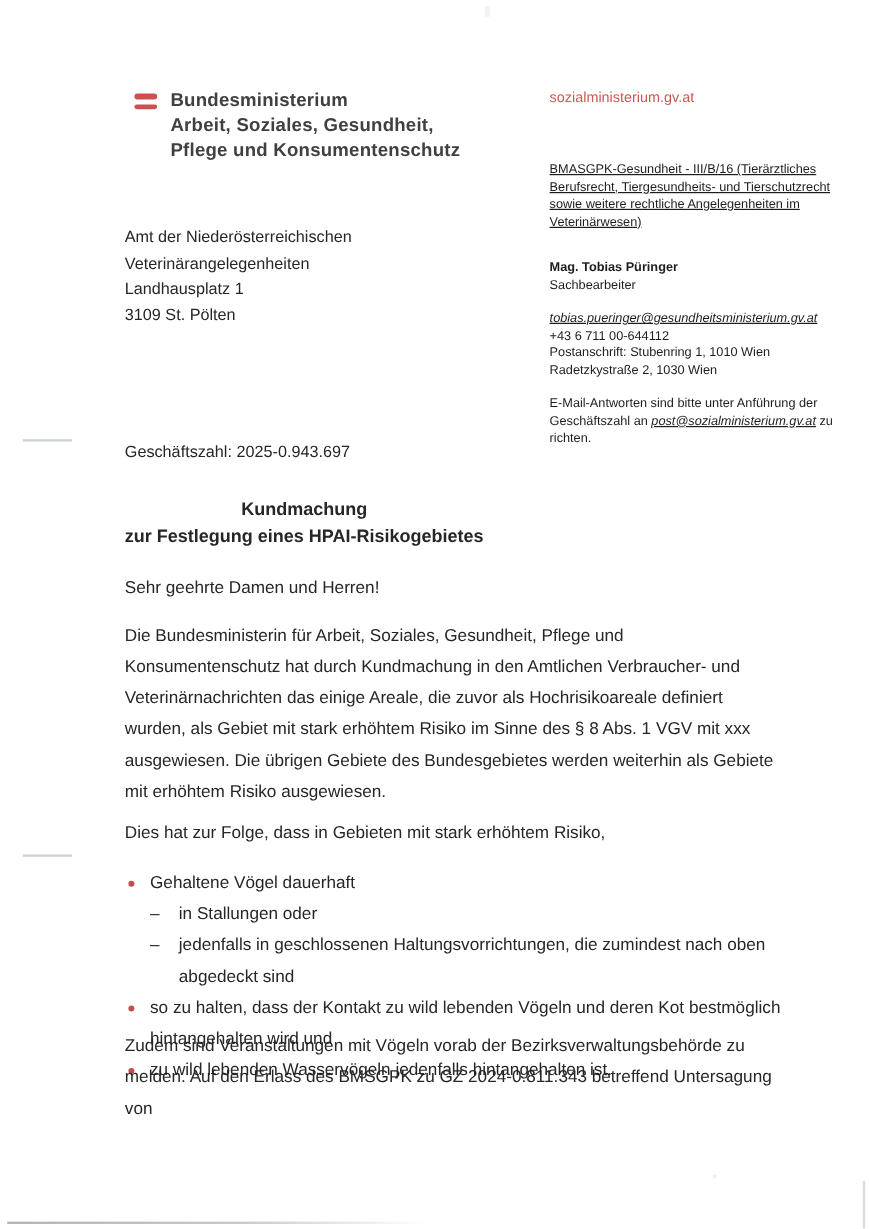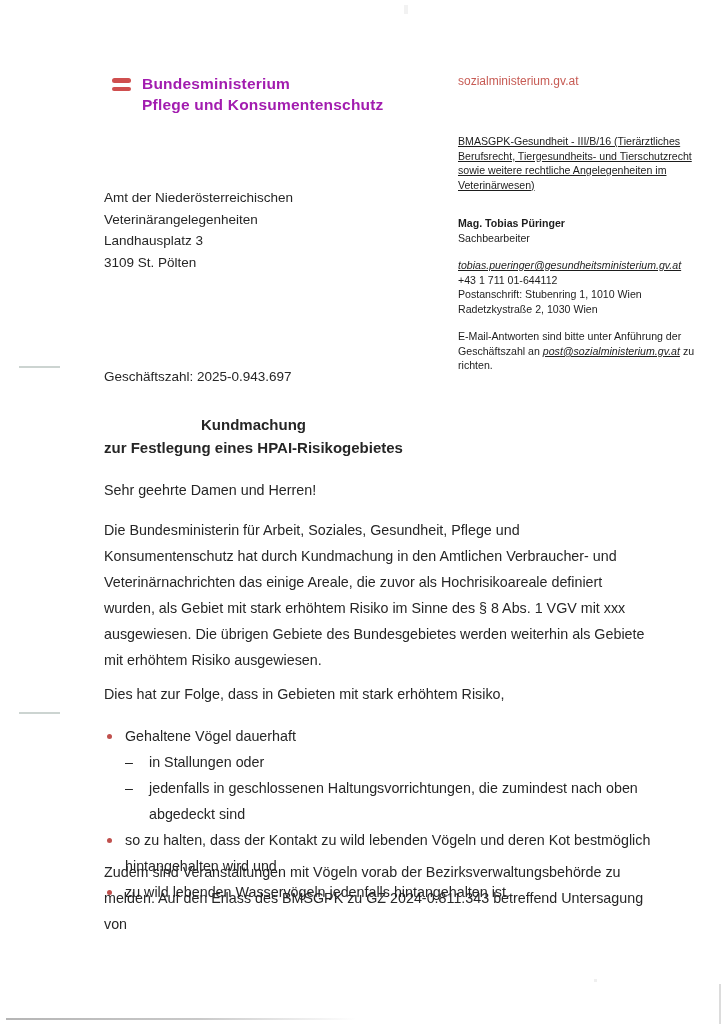--- a/index.html
+++ b/index.html
@@ -4,21 +4,21 @@
 <style>
   html,body{margin:0;padding:0;background:#ffffff;}
   .page{
     position:relative;width:724px;height:1024px;background:#ffffff;
     font-family:"Liberation Sans",sans-serif;color:#262626;overflow:hidden;
   }
   
   .logo-block{position:absolute;left:112px;top:73px;display:flex;}
   .flag-icon{width:20px;margin-top:5px;margin-right:10px;flex:0 0 auto;}
   .flag-bar{width:19px;height:4.5px;background:#cf4f4f;border-radius:2.5px;margin-bottom:4px;}
-  .logo-text{font-weight:bold;font-size:15.5px;line-height:21px;letter-spacing:.2px;color:#a21caf;white-space:nowrap;}
+  .logo-text{font-weight:bold;font-size:15.5px;line-height:21px;letter-spacing:.2px;color:#404040;white-space:nowrap;}
   .website{position:absolute;left:458px;top:74px;font-size:12px;color:#c75b54;}
   
   .recipient{position:absolute;left:104px;top:187px;font-size:13.5px;line-height:21.5px;}
   
   .info-col{position:absolute;left:458px;top:134px;width:238px;font-size:10.6px;line-height:14.5px;color:#1d1d1d;}
   .info-dept{margin-bottom:24px;text-decoration:underline;}
   .info-name{font-weight:bold;}
   .info-role{margin-bottom:13px;}
   .info-link{color:inherit;text-decoration:underline;font-style:italic;}
   .info-contact div{margin:0;}
@@ -50,40 +50,41 @@
 
 <div class="page">
 
   <div class="logo-block">
     <div class="flag-icon">
       <div class="flag-bar"></div>
       <div class="flag-bar"></div>
     </div>
     <div class="logo-text">
       <div>Bundesministerium</div>
+      <div>Arbeit, Soziales, Gesundheit,</div>
       <div>Pflege und Konsumentenschutz</div>
     </div>
   </div>
 
   <div class="website">sozialministerium.gv.at</div>
 
   <div class="recipient">
     <div>Amt der Niederösterreichischen</div>
     <div>Veterinärangelegenheiten</div>
-    <div>Landhausplatz 3</div>
+    <div>Landhausplatz 1</div>
     <div>3109 St. Pölten</div>
   </div>
 
   <div class="info-col">
     <div class="info-dept">BMASGPK-Gesundheit - III/B/16 (Tierärztliches Berufsrecht, Tiergesundheits- und Tierschutzrecht sowie weitere rechtliche Angelegenheiten im Veterinärwesen)</div>
     <div class="info-name">Mag. Tobias Püringer</div>
     <div class="info-role">Sachbearbeiter</div>
     <div class="info-contact">
       <div><a href="#" class="info-link">tobias.pueringer@gesundheitsministerium.gv.at</a></div>
-      <div>+43 1 711 01-644112</div>
+      <div>+43 6 711 00-644112</div>
       <div>Postanschrift: Stubenring 1, 1010 Wien</div>
       <div>Radetzkystraße 2, 1030 Wien</div>
     </div>
     <div class="info-note"><span>E-Mail-Antworten sind bitte unter Anführung der Geschäftszahl an </span><a href="#" class="info-link">post@sozialministerium.gv.at</a><span> zu richten.</span></div>
   </div>
 
   <div class="reference">Geschäftszahl: 2025-0.943.697</div>
 
   <div class="subject">
     <div>Kundmachung</div>

